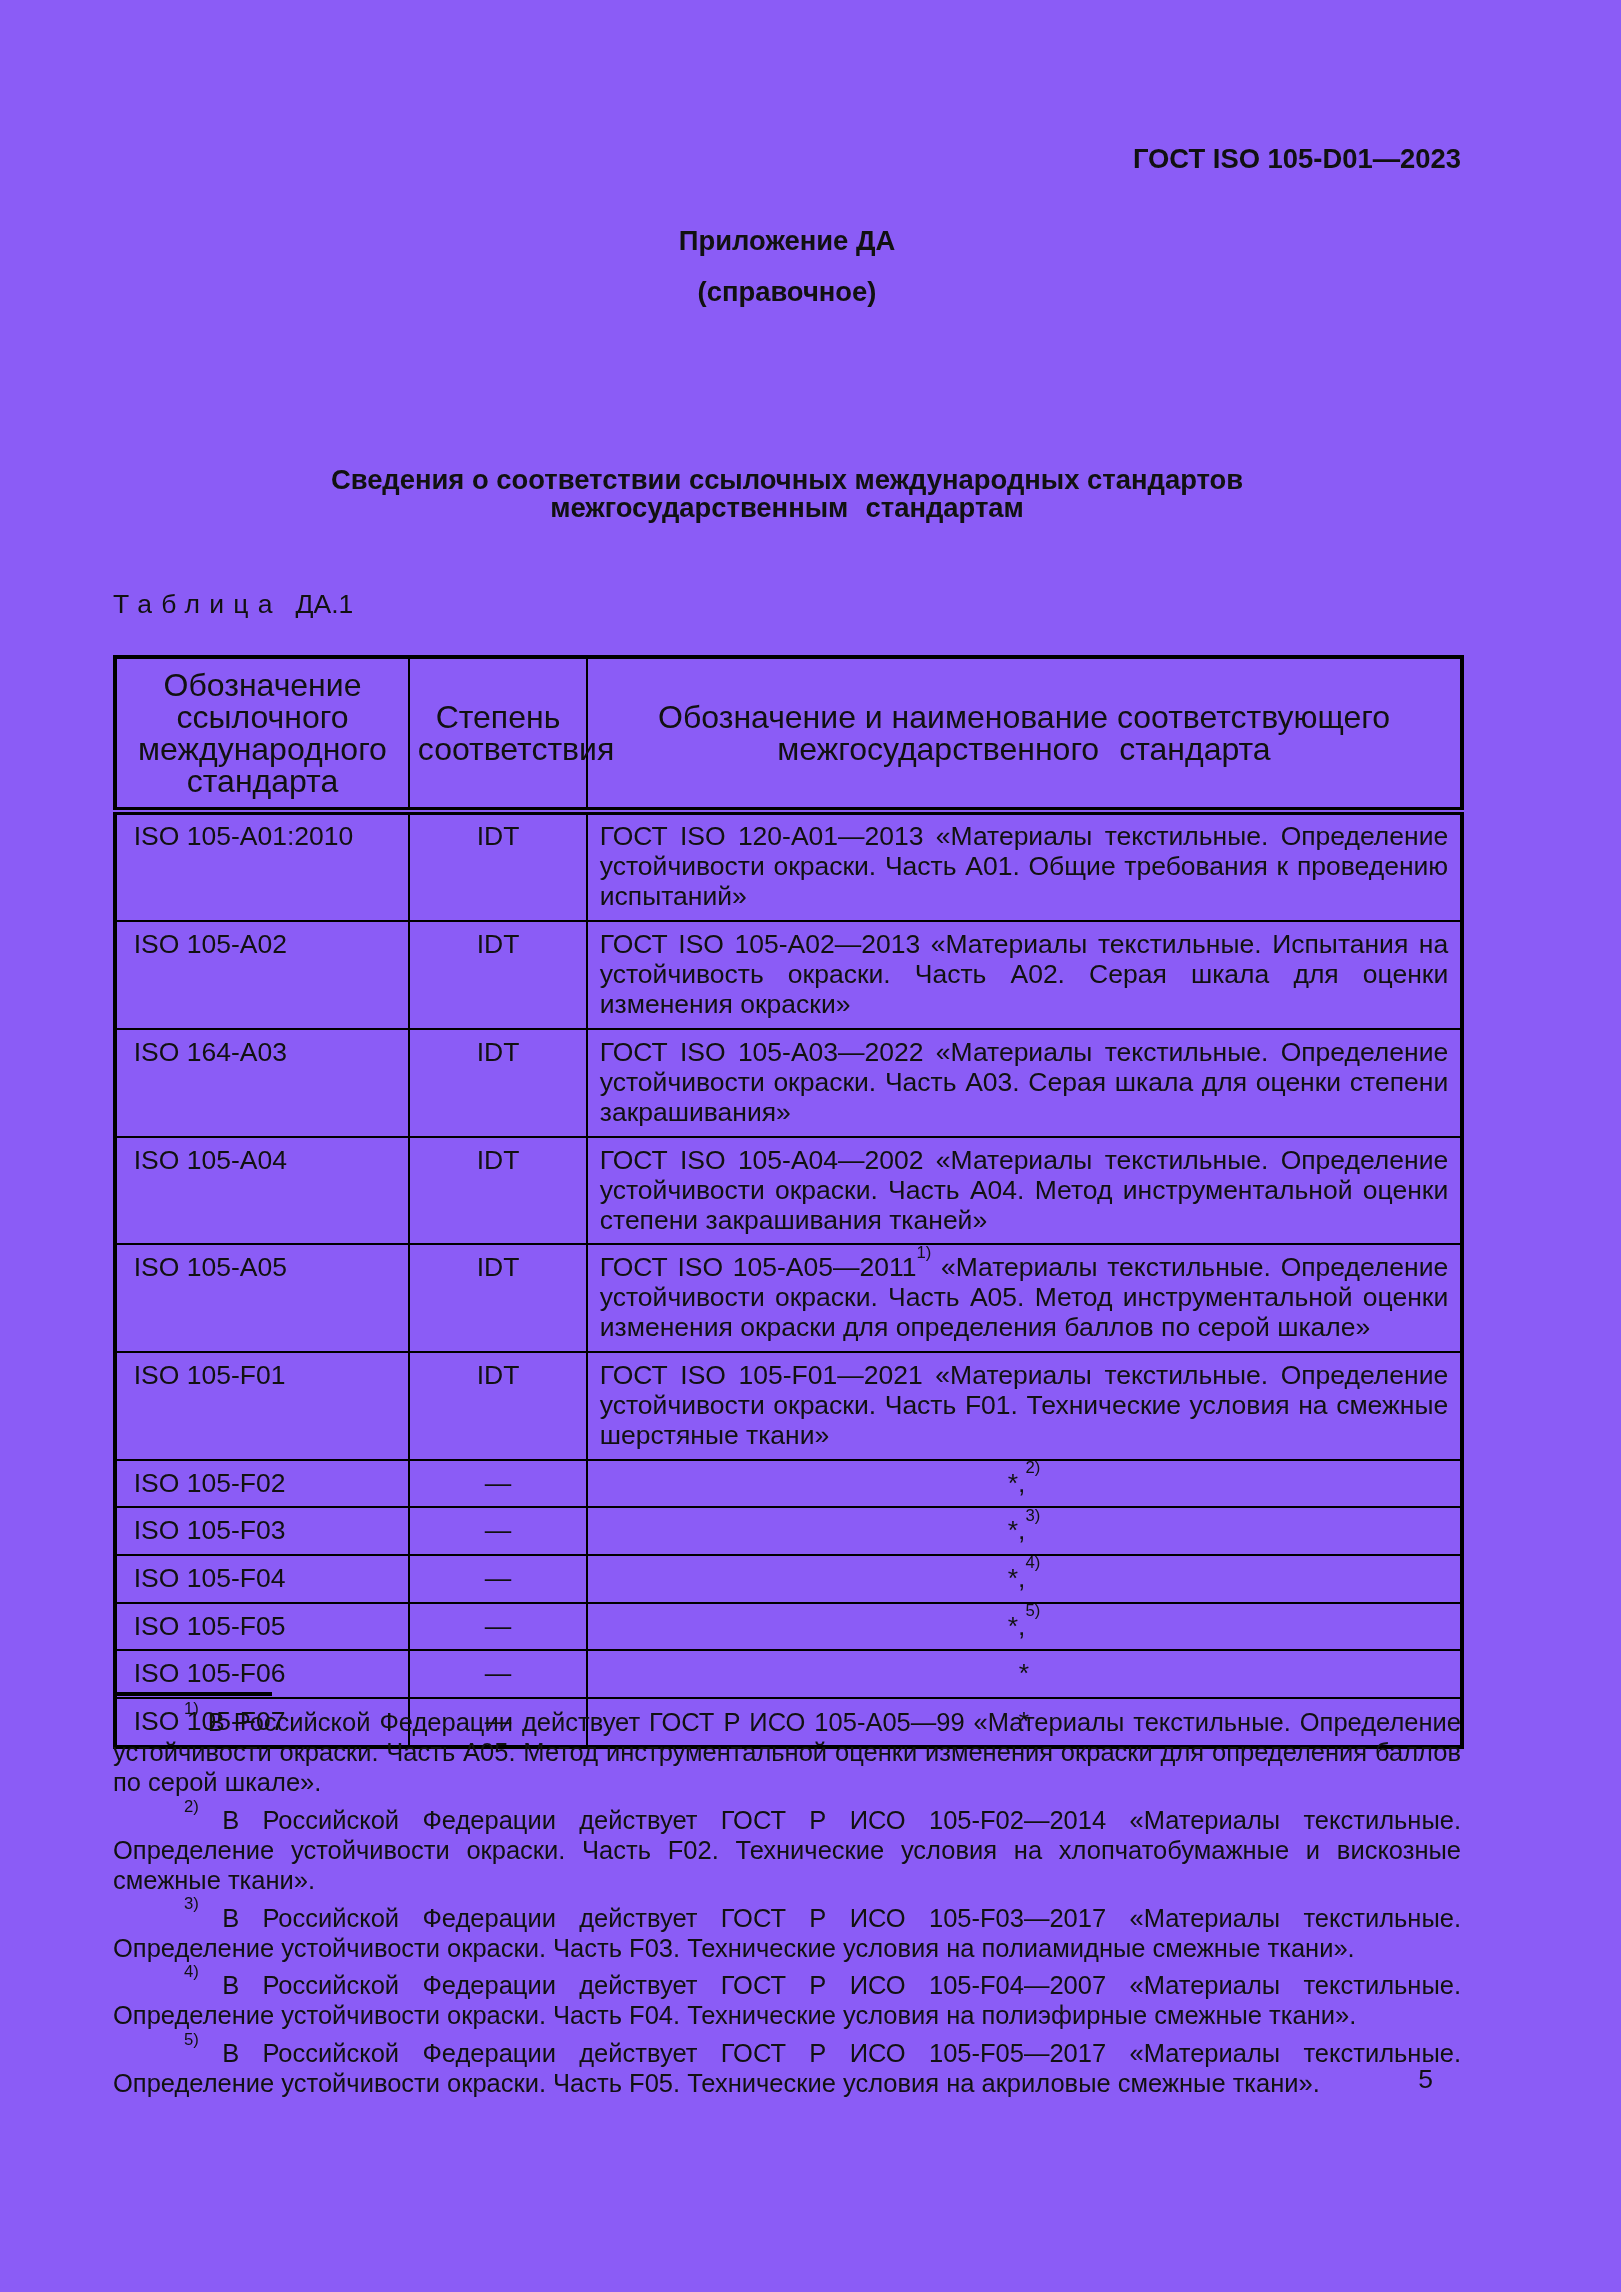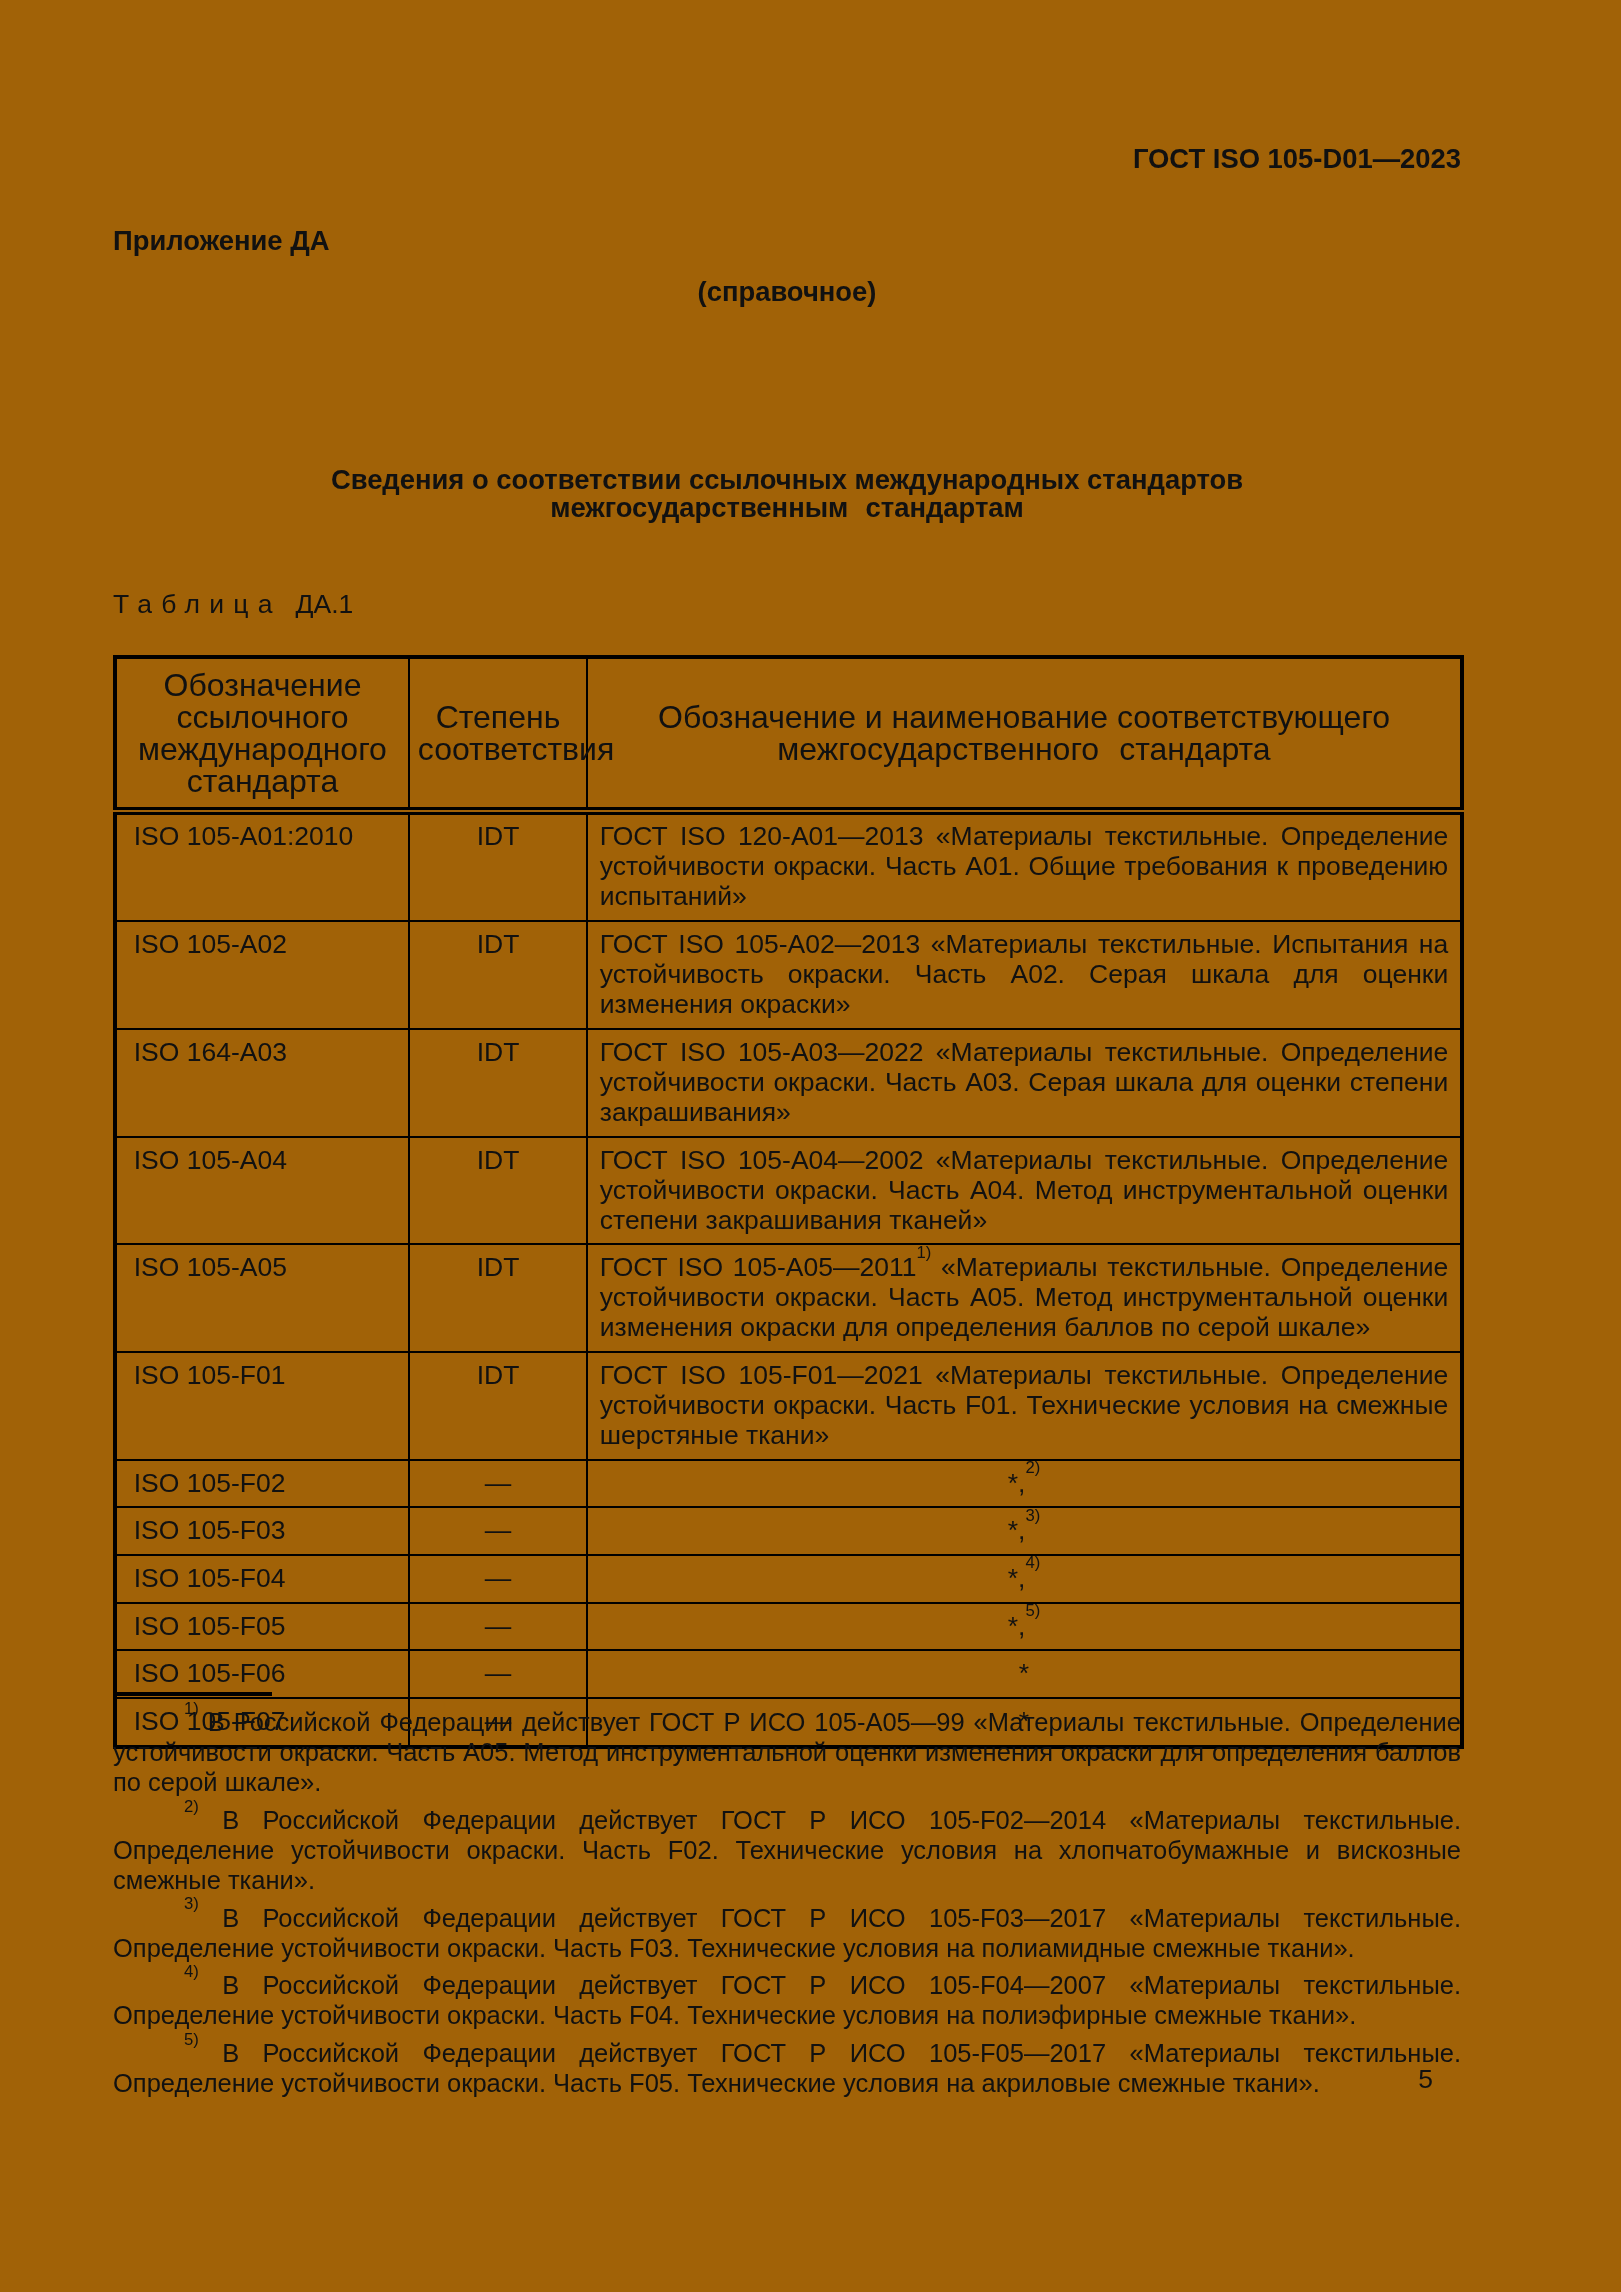--- a/index.html
+++ b/index.html
@@ -1,30 +1,30 @@
 <!DOCTYPE html>
 <html><head>
 <meta charset="utf-8">
 <style>
   html,body{margin:0;padding:0;background:#e8e8e8;}
   .page{
     position:relative;
     width:1621px;height:2293px;
     margin:0 auto;
-    background:#a16207;
+    background:#8b5cf6;
     font-family:"Liberation Sans","DejaVu Sans",sans-serif;
     color:#111;
   }
   .doc-header{
     position:absolute;top:143px;left:113px;width:1348px;
     text-align:right;font-weight:bold;font-size:27.4px;
   }
   .annex-title{
     position:absolute;top:225px;left:113px;width:1348px;
-    text-align:left;font-weight:bold;font-size:27.4px;
+    text-align:center;font-weight:bold;font-size:27.4px;
   }
   .annex-subtitle{
     position:absolute;top:276px;left:113px;width:1348px;
     text-align:center;font-weight:bold;font-size:27.4px;
   }
   .section-title-1{
     position:absolute;top:438px;left:113px;width:1348px;
     text-align:center;font-weight:bold;font-size:27.4px;margin-top:26px;
   }
   .section-title-2{

